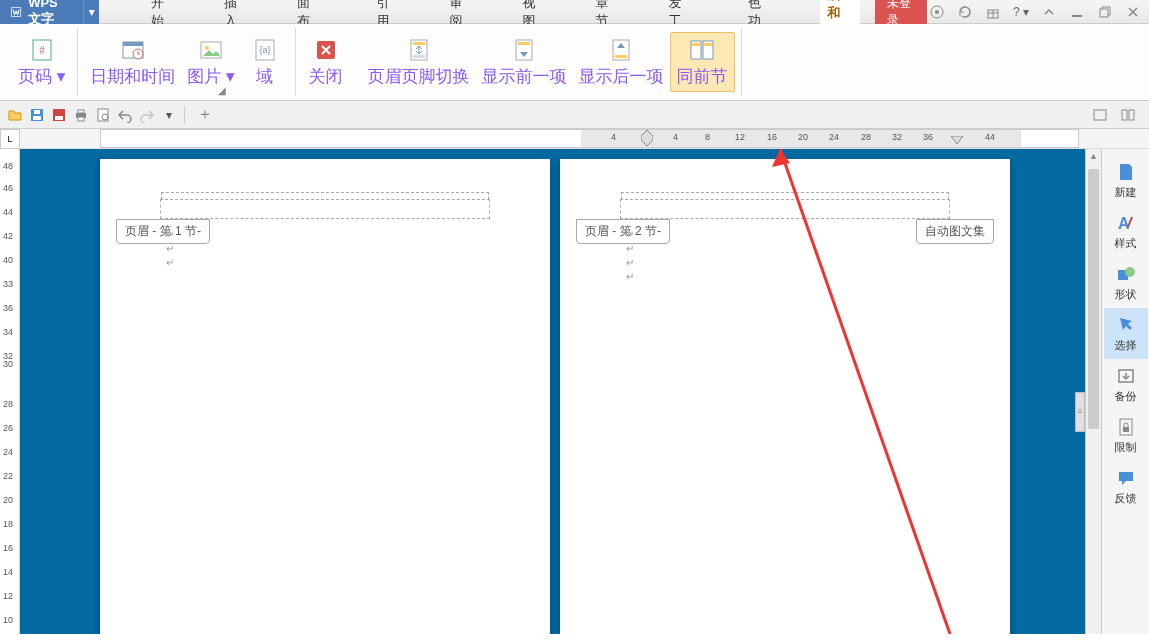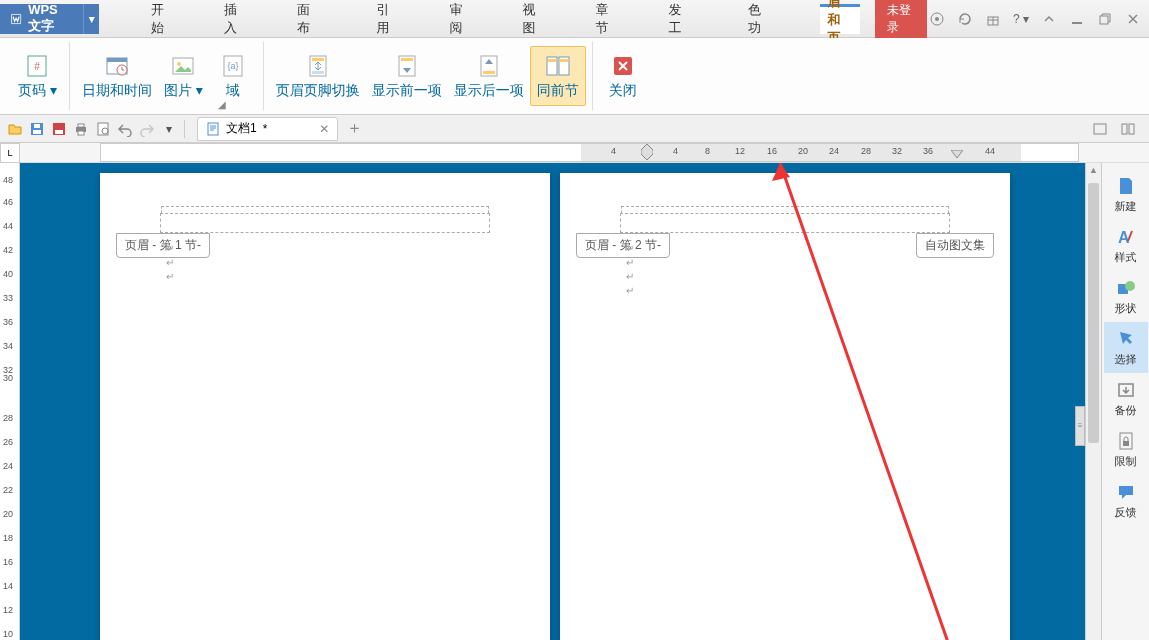--- a/index.html
+++ b/index.html
@@ -1,35 +1,35 @@
 <!DOCTYPE html>
 <html><head>
 <meta charset="utf-8">
 <style>
 * { margin: 0; padding: 0; box-sizing: border-box; font-family: "Microsoft YaHei", sans-serif; }
 body { width: 1149px; height: 640px; overflow: hidden; background: #fff; font-size: 12px; }
 
 
-.titlebar { height: 38px; background: linear-gradient(#f5f5f5, #e8e8e8); display: flex; align-items: center; border-bottom: 1px solid #ccc; }
+.titlebar { height: 24px; background: linear-gradient(#f5f5f5, #e8e8e8); display: flex; align-items: center; border-bottom: 1px solid #ccc; }
 .app-logo { height: 30px; padding: 0 10px; background: #4a7ab8; color: #fff; display: flex; align-items: center; font-weight: bold; font-size: 13px; }
 .app-logo-drop { width: 20px; height: 30px; background: #4a7ab8; display: flex; align-items: center; justify-content: center; color: #fff; border-left: 1px solid rgba(255,255,255,0.2); }
 .menu-tabs { display: flex; height: 30px; }
 .menu-tab { padding: 0 8px; display: flex; align-items: center; color: #333; cursor: pointer; font-size: 13px; margin-left: 44px; }
 .menu-tab.active { background: #fff; border-top: 3px solid #4a90d9; color: #a16207; font-weight: bold; }
 .login-status { margin-left: 15px; padding: 2px 12px; background: #d9534f; color: #fff; font-size: 12px; }
 .titlebar-right { margin-left: auto; display: flex; align-items: center; padding-right: 6px; gap: 8px; }
 .title-icon { width: 20px; height: 20px; display: flex; align-items: center; justify-content: center; color: #666; cursor: pointer; }
 
 
 .ribbon { height: 77px; background: #fdfdfd; border-bottom: 1px solid #ccc; display: flex; align-items: center; padding: 4px 6px; position: relative; }
 .ribbon-group { display: flex; align-items: center; padding: 0 6px; border-right: 1px solid #ddd; height: 68px; }
 .ribbon-btn { display: flex; flex-direction: column; align-items: center; justify-content: center; padding: 4px 6px; cursor: pointer; height: 60px; min-width: 48px; }
 .ribbon-btn.selected { background: #fde8b3; border: 1px solid #f0c060; border-radius: 2px; }
 .ribbon-icon { width: 28px; height: 28px; display: flex; align-items: center; justify-content: center; margin-bottom: 2px; }
-.ribbon-label { font-size: 14px; color: #0369a1; white-space: nowrap; }
+.ribbon-label { font-size: 17px; color: #8b5cf6; white-space: nowrap; }
 .ribbon-corner { position: absolute; right: 6px; bottom: 4px; font-size: 10px; color: #888; cursor: pointer; }
 
 
 .quickbar { height: 28px; background: #f0f0f0; border-bottom: 1px solid #ccc; display: flex; align-items: center; padding: 0 4px; }
 .qa-icon { width: 22px; height: 22px; display: flex; align-items: center; justify-content: center; cursor: pointer; color: #555; }
 .qa-sep { width: 1px; height: 18px; background: #ccc; margin: 0 4px; }
 .doc-tab { height: 24px; background: #fff; border: 1px solid #ccc; border-radius: 3px 3px 0 0; display: flex; align-items: center; padding: 0 8px; margin-left: 8px; gap: 6px; }
 .doc-close { cursor: pointer; color: #888; }
 .new-tab { margin-left: 8px; color: #888; cursor: pointer; font-size: 16px; }
 .quickbar-right { margin-left: auto; display: flex; gap: 6px; padding-right: 6px; }
@@ -177,20 +177,31 @@
     <div class="ribbon-btn">
       <div class="ribbon-icon">
           <svg width="26" height="26" viewBox="0 0 26 26">
             <rect x="4" y="3" width="18" height="20" fill="#fff" stroke="#aaa"></rect>
             <text x="13" y="16" font-size="9" text-anchor="middle" fill="#79b">{a}</text>
           </svg>
         </div>
       <div class="ribbon-label">域</div>
     </div>
   </div>
+  <div class="ribbon-group" style="border-right:none">
+    <div class="ribbon-btn">
+      <div class="ribbon-icon">
+          <svg width="24" height="24" viewBox="0 0 24 24">
+            <rect x="3" y="3" width="18" height="18" fill="#d9534f" rx="2"></rect>
+            <path d="M8 8l8 8M16 8l-8 8" stroke="#fff" stroke-width="2"></path>
+          </svg>
+        </div>
+      <div class="ribbon-label">关闭</div>
+    </div>
+  </div>
   <div class="ribbon-group">
     <div class="ribbon-btn">
       <div class="ribbon-icon">
           <svg width="26" height="26" viewBox="0 0 26 26">
             <rect x="5" y="3" width="16" height="20" fill="#fff" stroke="#aaa"></rect>
             <rect x="7" y="5" width="12" height="3" fill="#fc6"></rect>
             <rect x="7" y="18" width="12" height="3" fill="#cde"></rect>
             <path d="M13 9v8M10 12l3-3 3 3M10 14l3 3 3-3" stroke="#79b" fill="none"></path>
           </svg>
         </div>
@@ -221,31 +232,20 @@
           <svg width="26" height="26" viewBox="0 0 26 26">
             <rect x="2" y="4" width="10" height="18" fill="#fff" stroke="#79b"></rect>
             <rect x="14" y="4" width="10" height="18" fill="#fff" stroke="#79b"></rect>
             <rect x="3" y="6" width="8" height="3" fill="#fc6"></rect>
             <rect x="15" y="6" width="8" height="3" fill="#fc6"></rect>
           </svg>
         </div>
       <div class="ribbon-label">同前节</div>
     </div>
   </div>
-  <div class="ribbon-group" style="border-right:none">
-    <div class="ribbon-btn">
-      <div class="ribbon-icon">
-          <svg width="24" height="24" viewBox="0 0 24 24">
-            <rect x="3" y="3" width="18" height="18" fill="#d9534f" rx="2"></rect>
-            <path d="M8 8l8 8M16 8l-8 8" stroke="#fff" stroke-width="2"></path>
-          </svg>
-        </div>
-      <div class="ribbon-label">关闭</div>
-    </div>
-  </div>
   <div class="ribbon-corner" style="left:218px; right:auto">◢</div>
 </div>
 
 <div class="quickbar">
   <div class="qa-icon">
       <svg width="16" height="16" viewBox="0 0 16 16">
         <path d="M2 4h5l1 2h6v7H2z" fill="#fc6" stroke="#c90"></path>
       </svg>
     </div>
   <div class="qa-icon">
@@ -279,30 +279,20 @@
         <path d="M6 4L2 8l4 4M2 8h8a4 4 0 0 1 0 8" fill="none" stroke="#888" stroke-width="1.5"></path>
       </svg>
     </div>
   <div class="qa-icon" style="opacity:0.4">
       <svg width="16" height="16" viewBox="0 0 16 16">
         <path d="M10 4l4 4-4 4M14 8H6a4 4 0 0 0 0 8" fill="none" stroke="#888" stroke-width="1.5"></path>
       </svg>
     </div>
   <div class="qa-icon">▾</div>
   <div class="qa-sep"></div>
-  <div class="doc-tab">
-    <svg width="14" height="14" viewBox="0 0 14 14">
-        <rect x="2" y="1" width="10" height="12" fill="#fff" stroke="#4a90d9"></rect>
-        <path d="M4 4h6M4 6h6M4 8h4" stroke="#4a90d9"></path>
-      </svg>
-    <span>文档1</span>
-    <span>*</span>
-    <span style="width:40px"></span>
-    <span class="doc-close">✕</span>
-  </div>
   <div class="new-tab">＋</div>
   <div class="quickbar-right">
     <div class="qa-icon">
         <svg width="16" height="16" viewBox="0 0 16 16">
           <rect x="2" y="3" width="12" height="10" fill="none" stroke="#888"></rect>
         </svg>
       </div>
     <div class="qa-icon">
         <svg width="16" height="16" viewBox="0 0 16 16">
           <rect x="2" y="3" width="5" height="10" fill="none" stroke="#888"></rect>

